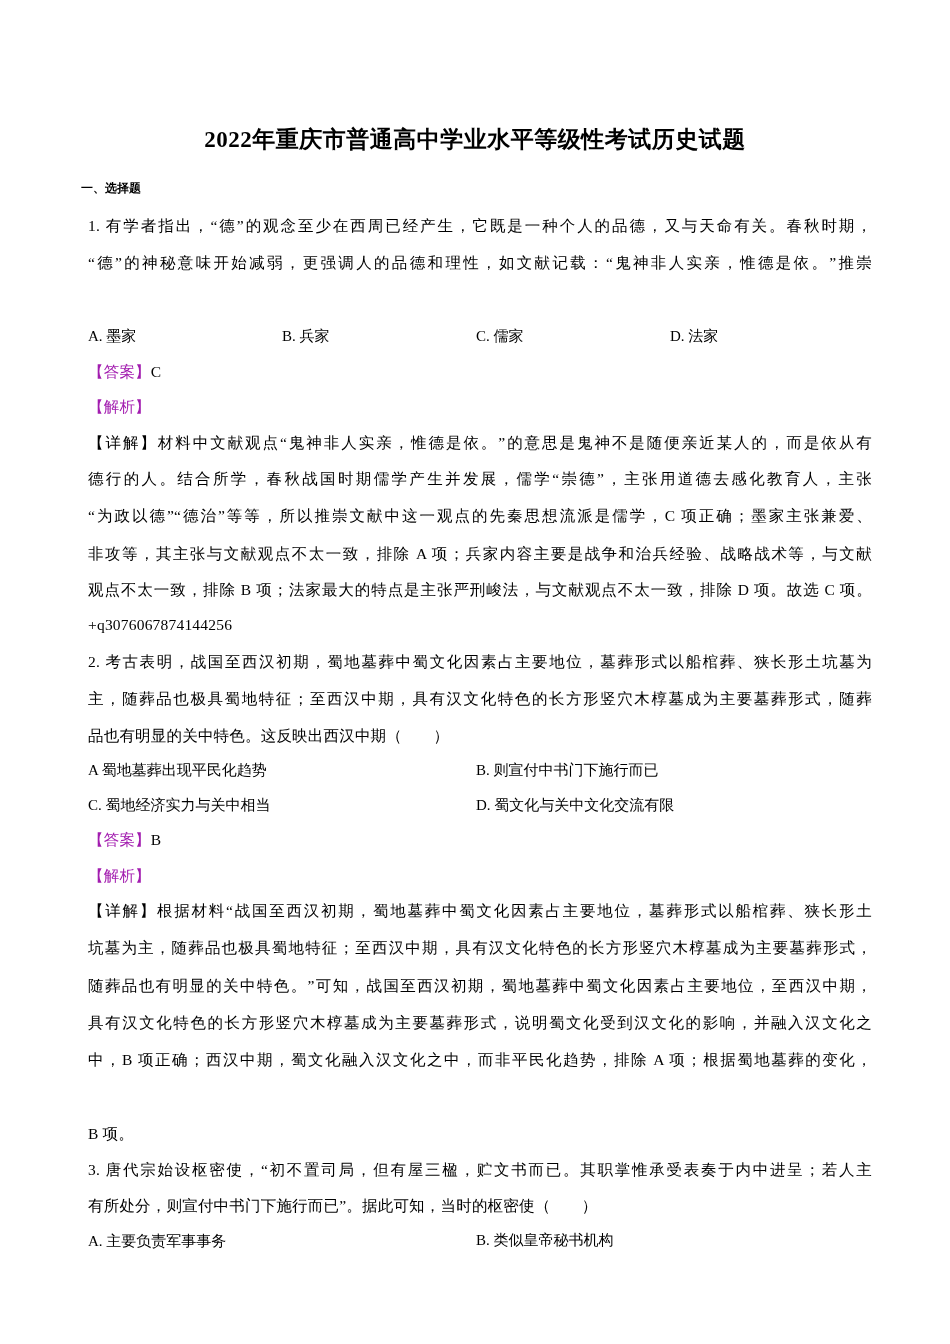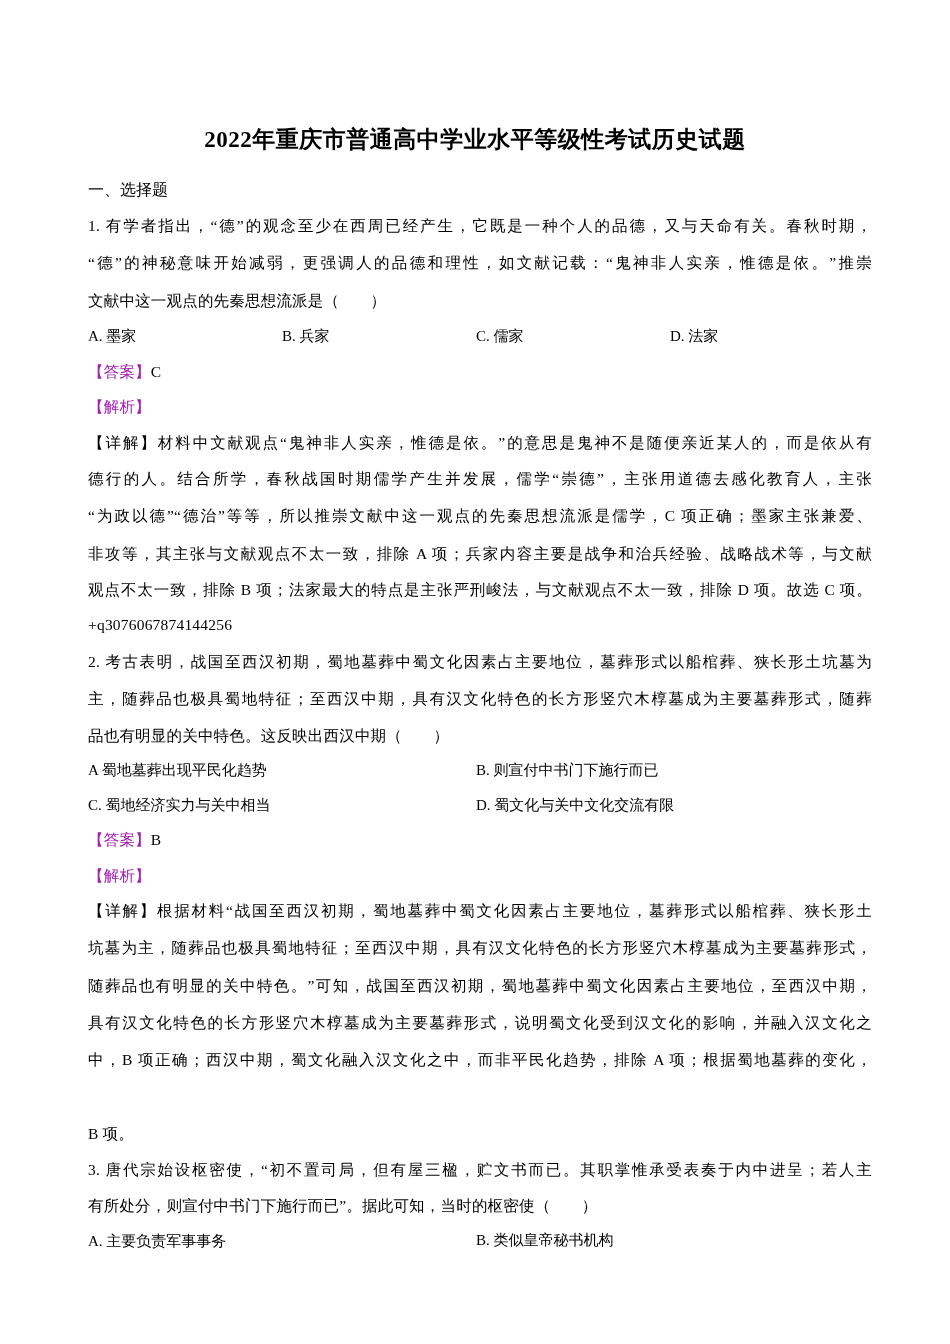--- a/index.html
+++ b/index.html
@@ -1,36 +1,35 @@
 <!DOCTYPE html>
 <html><head>
 <meta charset="utf-8">
 <style>
   html, body { margin: 0; padding: 0; background: #ffffff; }
   body { width: 950px; height: 1344px; position: relative; overflow: hidden;
          font-family: "Liberation Serif", "DejaVu Serif", serif; color: #000; }
   .page { position: absolute; left: 0; top: 0; width: 950px; height: 1344px; margin-top: 36px; }
   .title { position: absolute; top: 88px; left: 0; width: 950px; text-align: center;
            font-size: 23px; font-weight: bold; letter-spacing: 0.5px; }
-  .section { position: absolute; left: 88px; top: 144px; font-size: 16px; font-weight: normal; }
+  .section { position: absolute; left: 81px; top: 144px; font-size: 12px; font-weight: bold; }
   .line { position: absolute; left: 88px; font-size: 15.5px; white-space: nowrap; letter-spacing: 0.2px; }
   .line.full { width: 784px; text-align: justify; text-align-last: justify; }
   .opt { position: absolute; font-size: 15px; white-space: nowrap; }
   .blue { color: #a21caf; }
 </style>
 </head>
 <body>
 
 <div class="page">
   <div class="title">2022年重庆市普通高中学业水平等级性考试历史试题</div>
   <div class="section">一、选择题</div>
 
   <div class="line full" style="top:180px">1. 有学者指出，“德”的观念至少在西周已经产生，它既是一种个人的品德，又与天命有关。春秋时期，</div>
   <div class="line full" style="top:217px">“德”的神秘意味开始减弱，更强调人的品德和理性，如文献记载：“鬼神非人实亲，惟德是依。”推崇</div>
-  <div class="line" style="top:255px">文献中这一观点的先秦思想流派是（　　）</div>
   <div class="opt" style="top:291px; left:88px">A. 墨家</div>
   <div class="opt" style="top:291px; left:282px">B. 兵家</div>
   <div class="opt" style="top:291px; left:476px">C. 儒家</div>
   <div class="opt" style="top:291px; left:670px">D. 法家</div>
   <div class="line" style="top:326px"><span class="blue">【答案】</span><span>C</span></div>
   <div class="line blue" style="top:361px">【解析】</div>
   <div class="line full" style="top:397px"><span>【详解】</span><span>材料中文献观点“鬼神非人实亲，惟德是依。”的意思是鬼神不是随便亲近某人的，而是依从有</span></div>
   <div class="line full" style="top:433px">德行的人。结合所学，春秋战国时期儒学产生并发展，儒学“崇德”，主张用道德去感化教育人，主张</div>
   <div class="line full" style="top:470px">“为政以德”“德治”等等，所以推崇文献中这一观点的先秦思想流派是儒学，C 项正确；墨家主张兼爱、</div>
   <div class="line full" style="top:544px">观点不太一致，排除 B 项；法家最大的特点是主张严刑峻法，与文献观点不太一致，排除 D 项。故选 C 项。</div>

